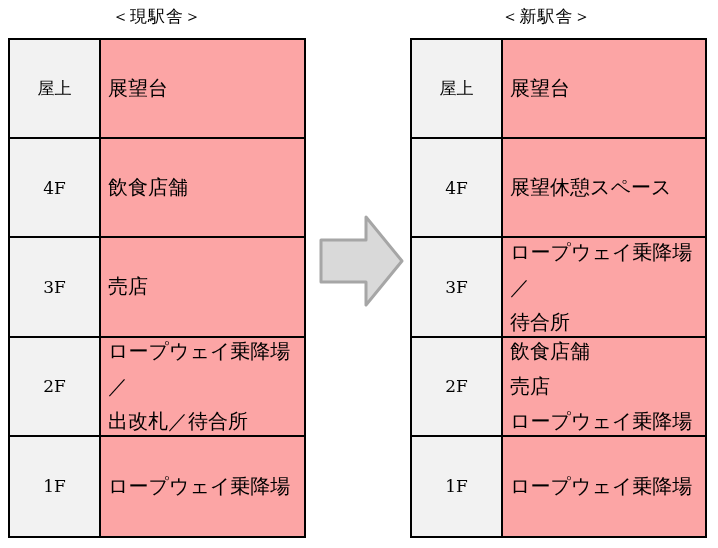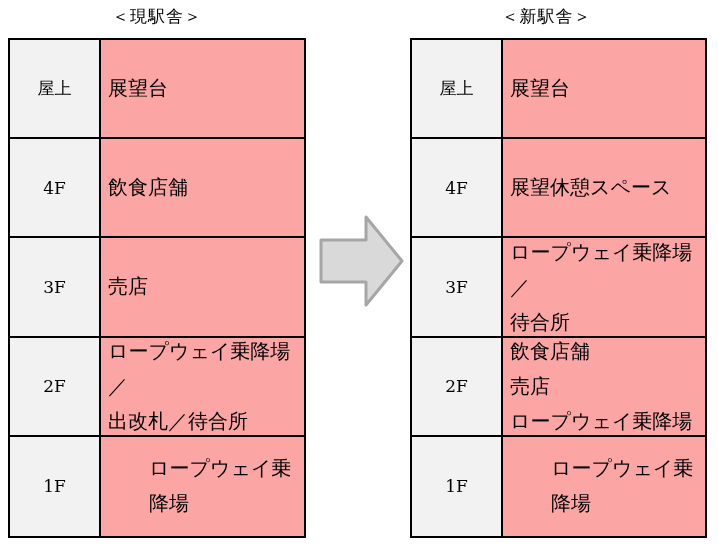--- a/index.html
+++ b/index.html
@@ -42,21 +42,21 @@
   }
   .table-left  { left: 8px;  width: 298px; }
   .table-right { left: 410px; width: 297px; }
 
   .floor-row {
     display: flex;
     border-bottom: 2px solid #000000;
     box-sizing: border-box;
     min-height: 0;
   }
-  .floor-row:last-child { border-bottom: none; gap: 41px; }
+  .floor-row:last-child { border-bottom: none; }
 
   .floor-cell {
     width: 91px;
     flex: 0 0 91px;
     box-sizing: border-box;
     border-right: 2px solid #000000;
     background: #f2f2f2;
     display: flex;
     align-items: center;
     justify-content: center;

